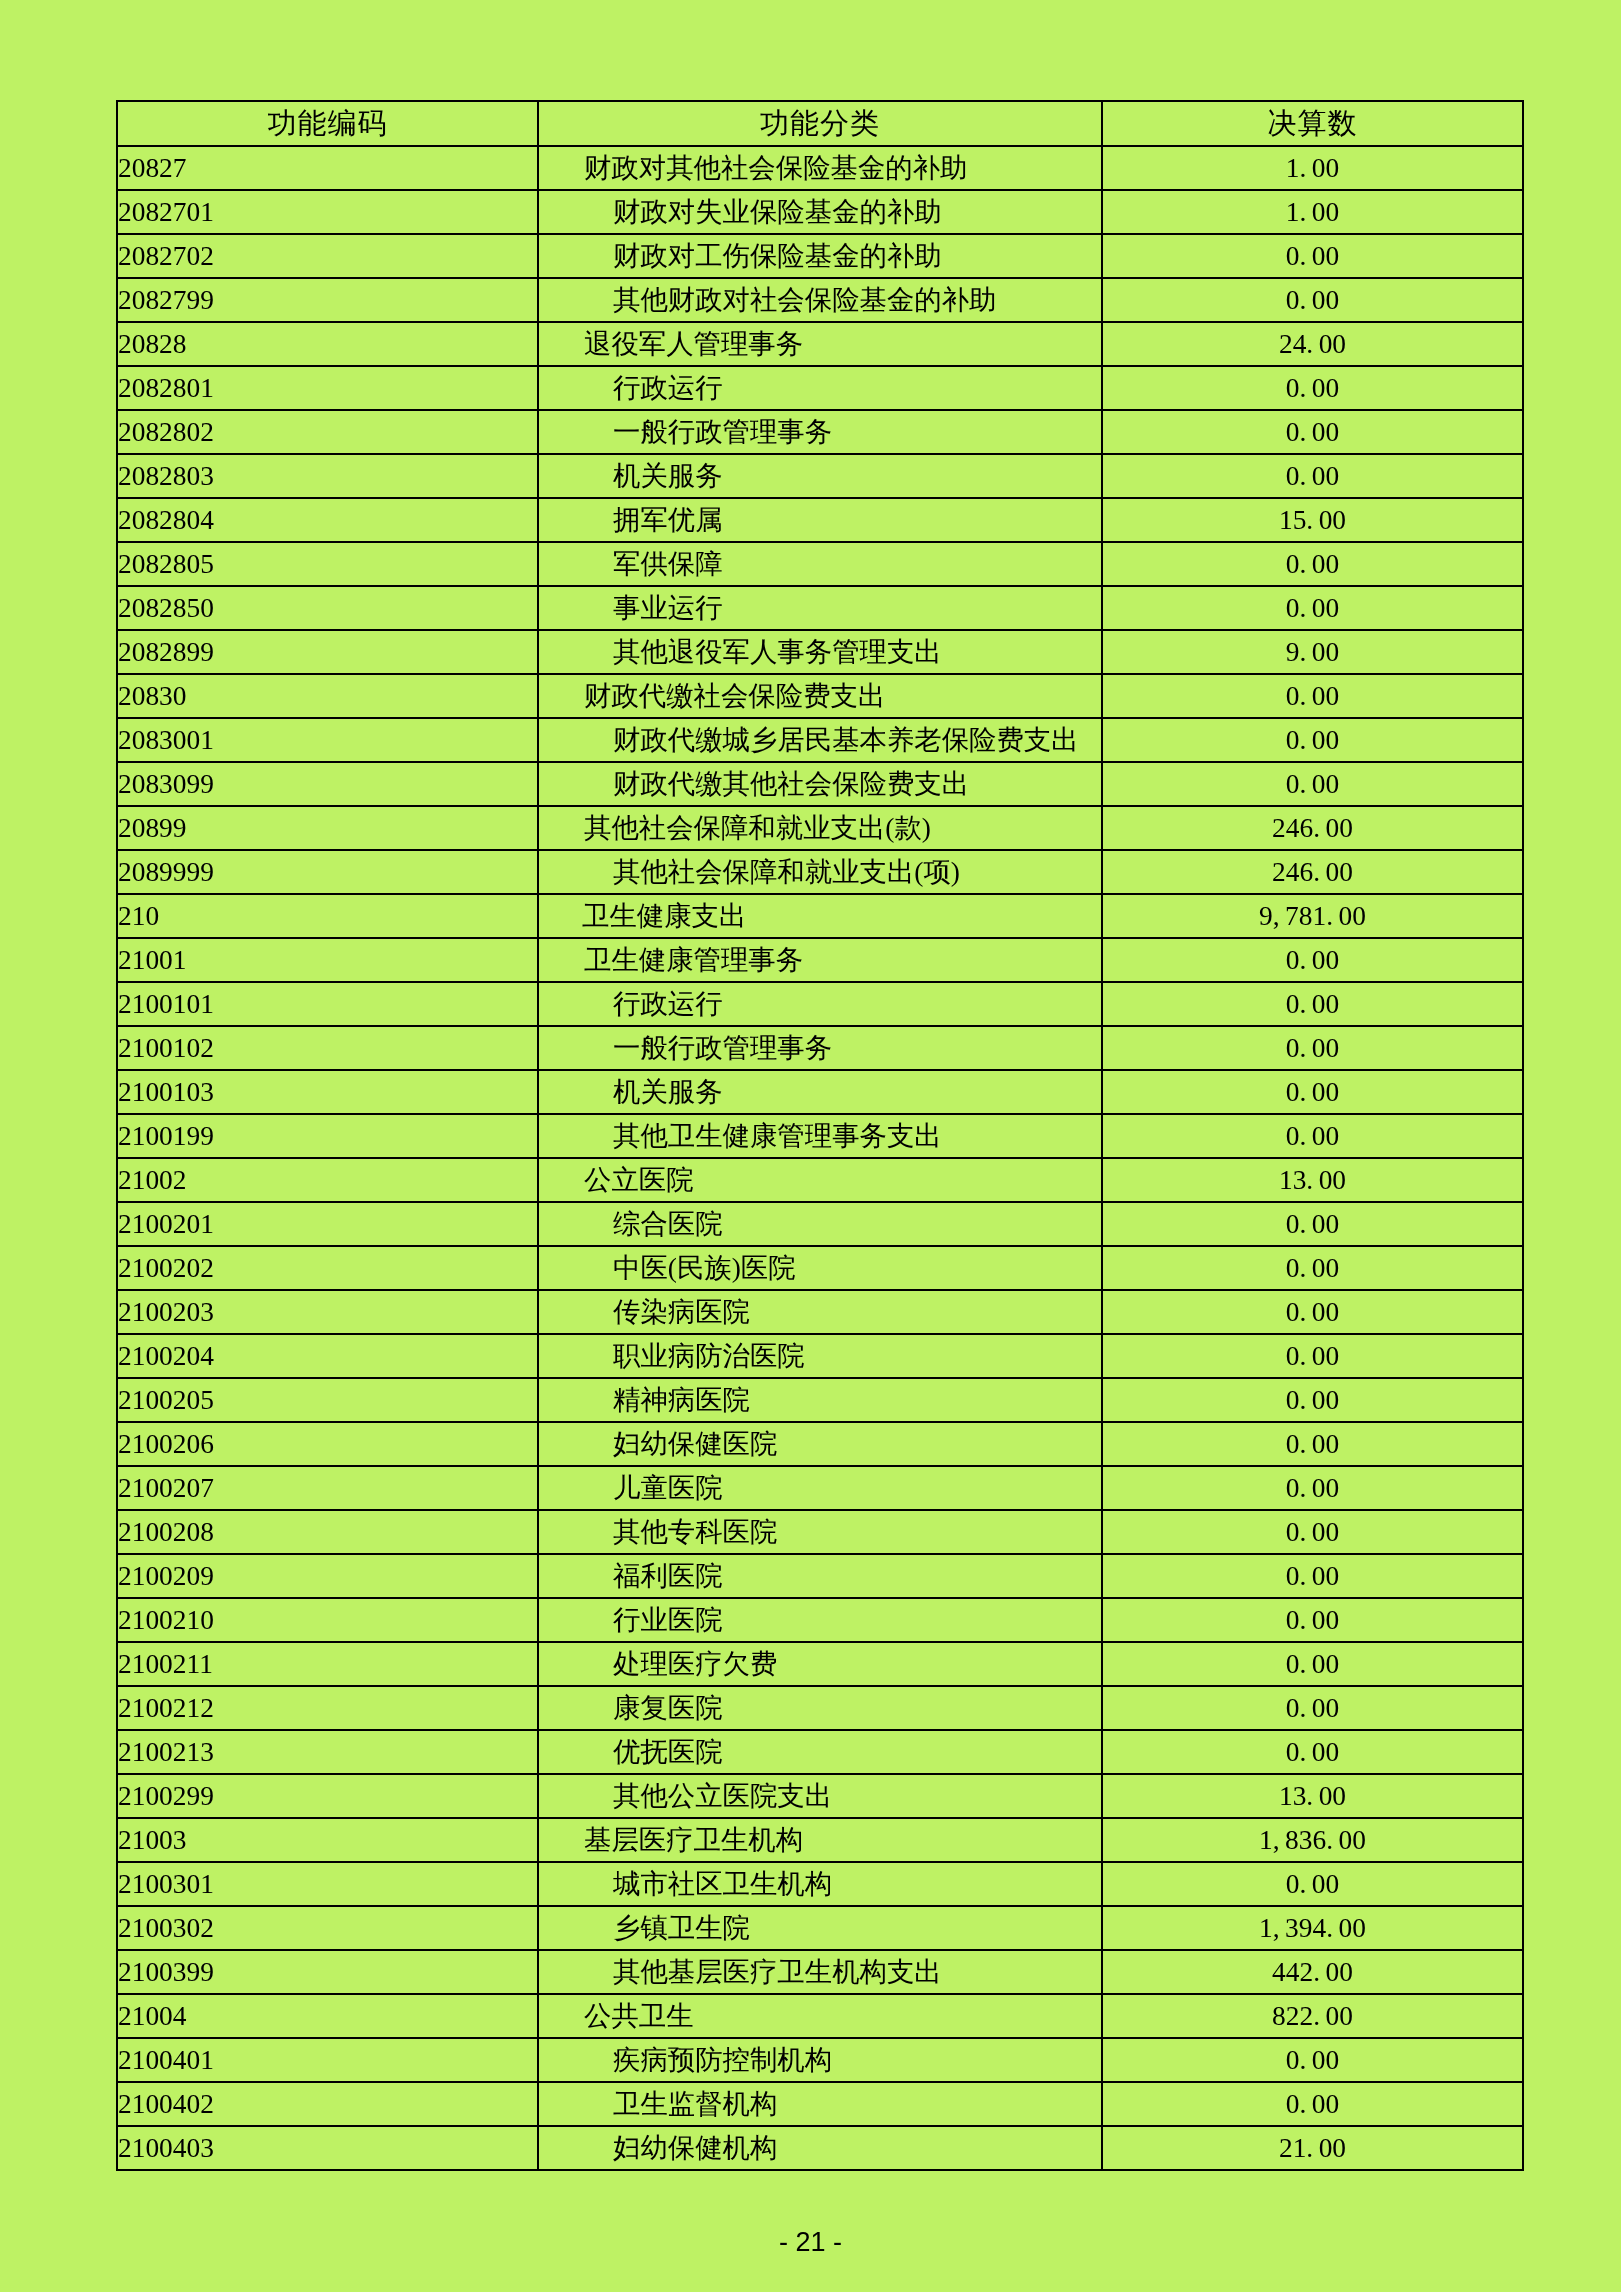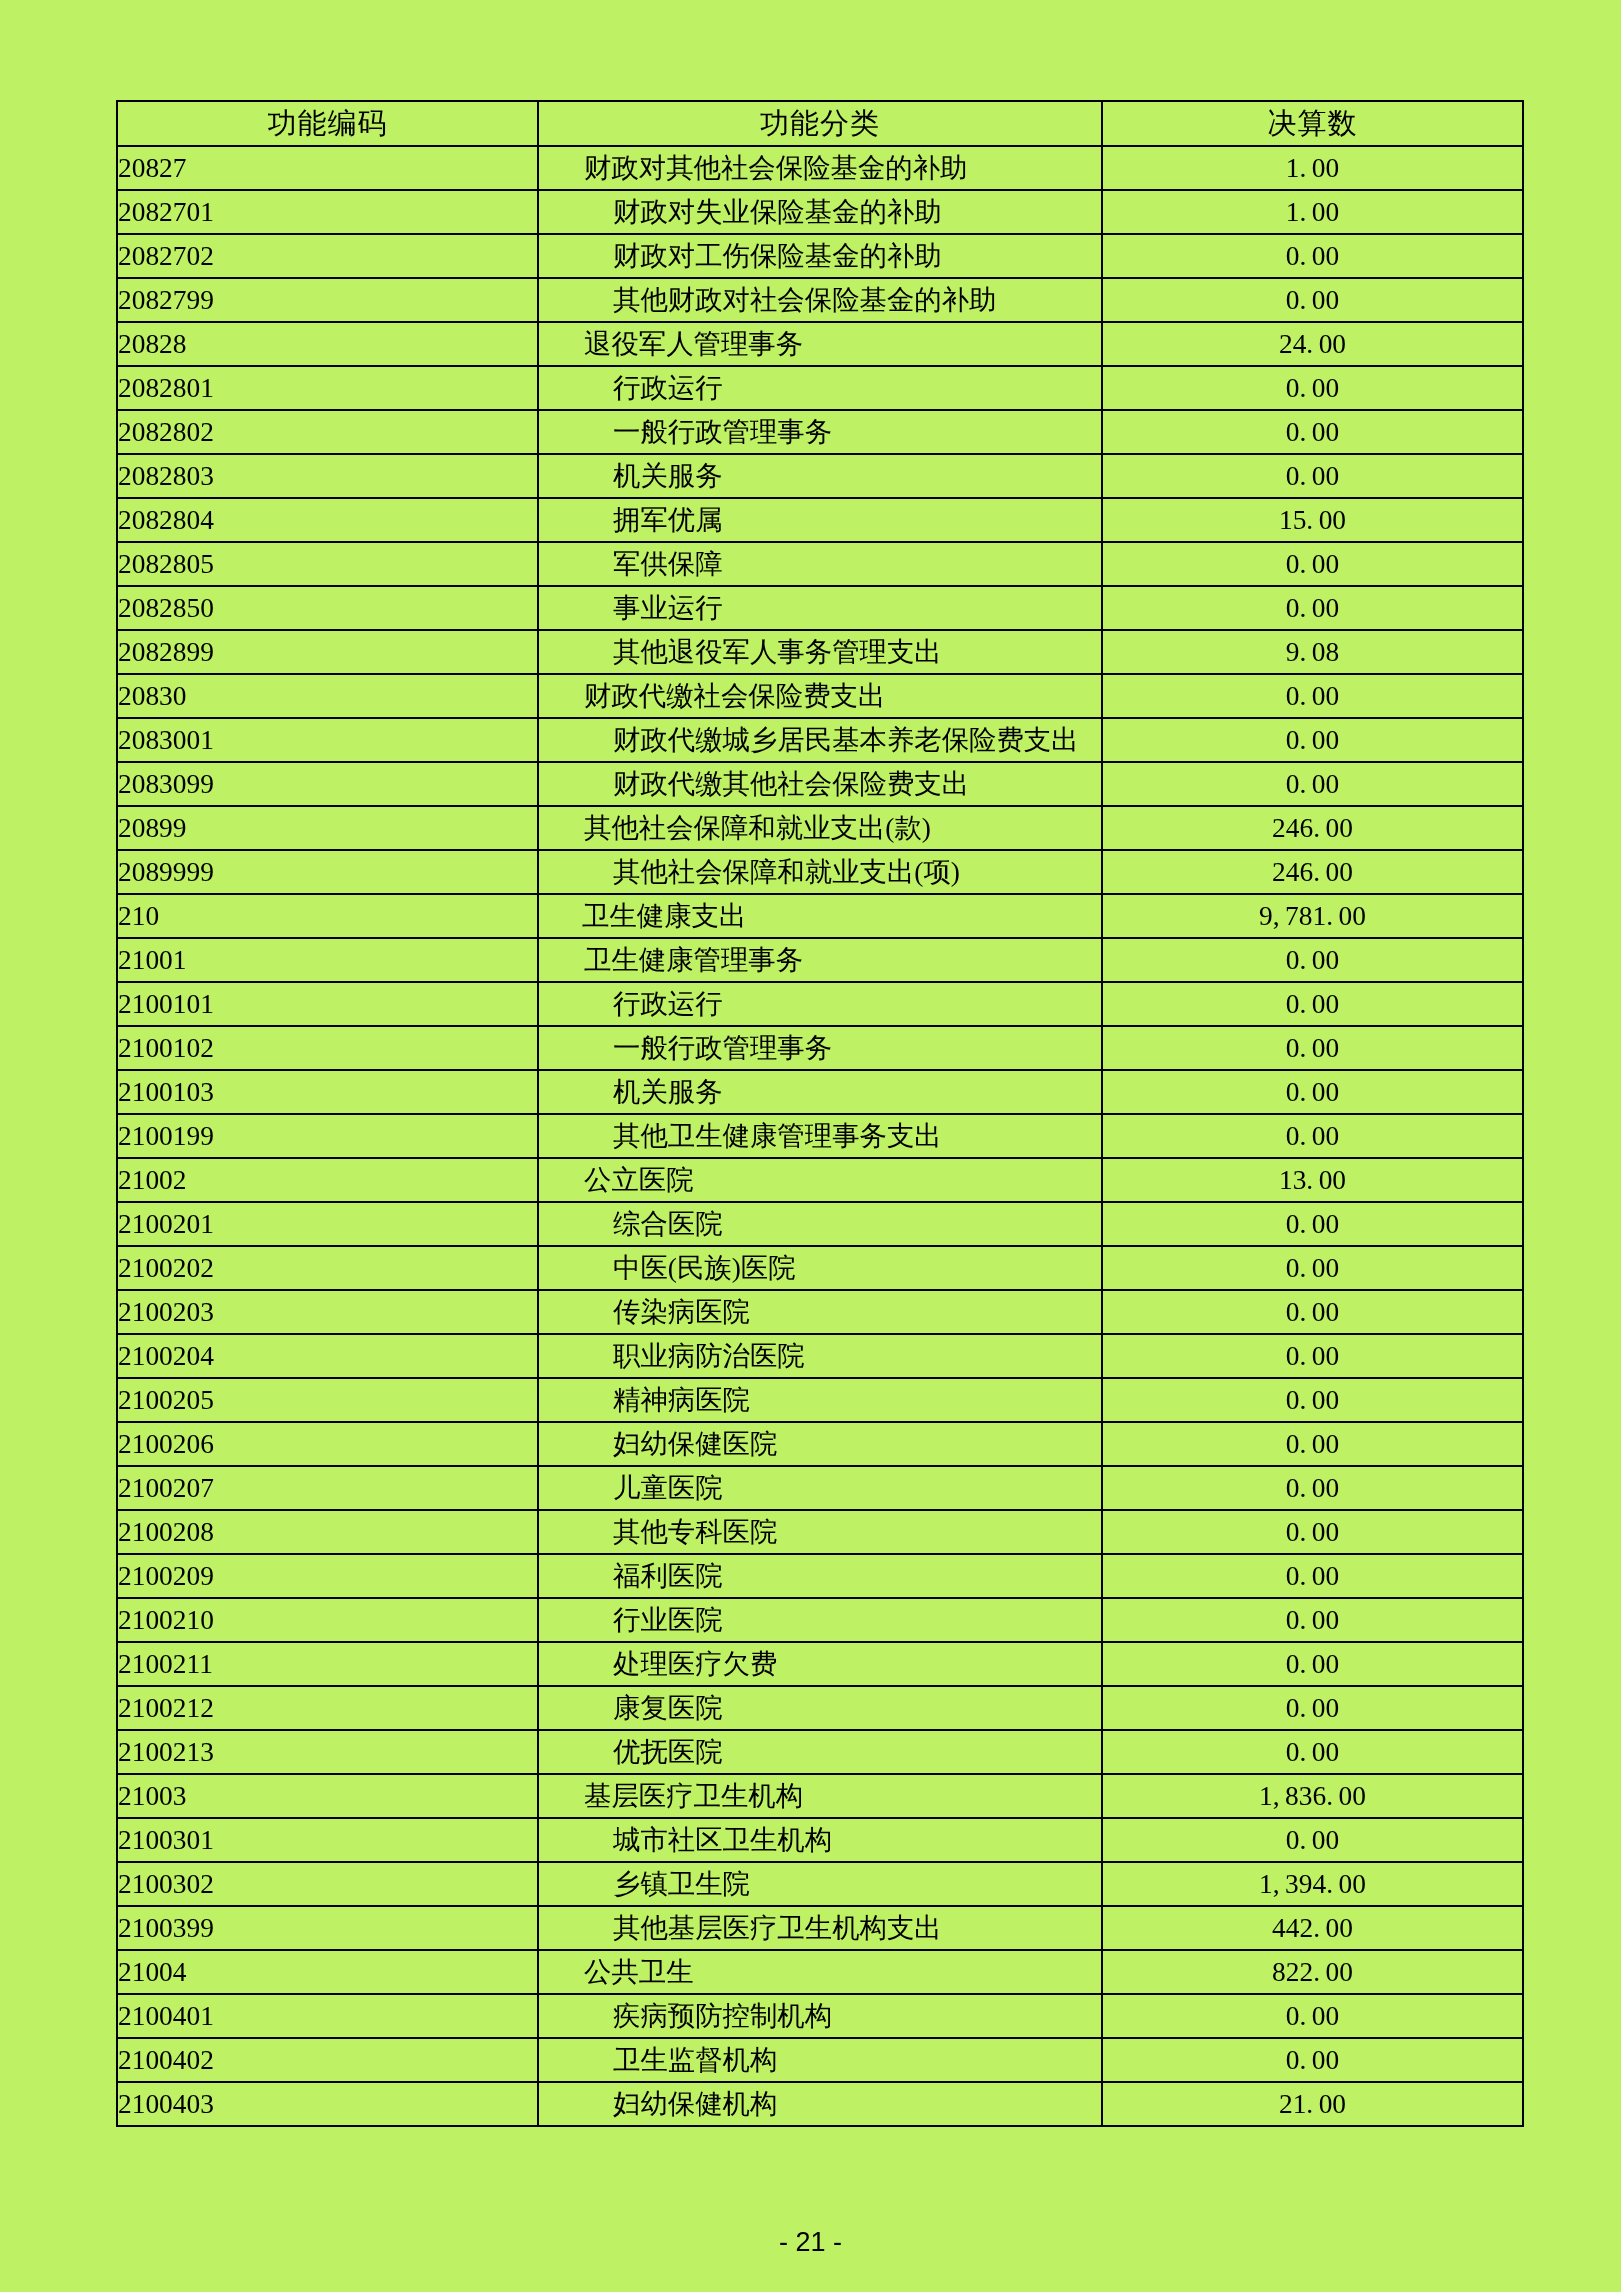--- a/index.html
+++ b/index.html
@@ -122,21 +122,21 @@
           <td class="value">0. 00</td>
         </tr>
         <tr>
           <td class="code">2082850</td>
           <td class="name ind2">事业运行</td>
           <td class="value">0. 00</td>
         </tr>
         <tr>
           <td class="code">2082899</td>
           <td class="name ind2">其他退役军人事务管理支出</td>
-          <td class="value">9. 08</td>
+          <td class="value">9. 00</td>
         </tr>
         <tr>
           <td class="code">20830</td>
           <td class="name ind1">财政代缴社会保险费支出</td>
           <td class="value">0. 00</td>
         </tr>
         <tr>
           <td class="code">2083001</td>
           <td class="name ind2">财政代缴城乡居民基本养老保险费支出</td>
           <td class="value">0. 00</td>
@@ -250,20 +250,25 @@
           <td class="code">2100212</td>
           <td class="name ind2">康复医院</td>
           <td class="value">0. 00</td>
         </tr>
         <tr>
           <td class="code">2100213</td>
           <td class="name ind2">优抚医院</td>
           <td class="value">0. 00</td>
         </tr>
         <tr>
+          <td class="code">2100299</td>
+          <td class="name ind2">其他公立医院支出</td>
+          <td class="value">13. 00</td>
+        </tr>
+        <tr>
           <td class="code">21003</td>
           <td class="name ind1">基层医疗卫生机构</td>
           <td class="value">1, 836. 00</td>
         </tr>
         <tr>
           <td class="code">2100301</td>
           <td class="name ind2">城市社区卫生机构</td>
           <td class="value">0. 00</td>
         </tr>
         <tr>

